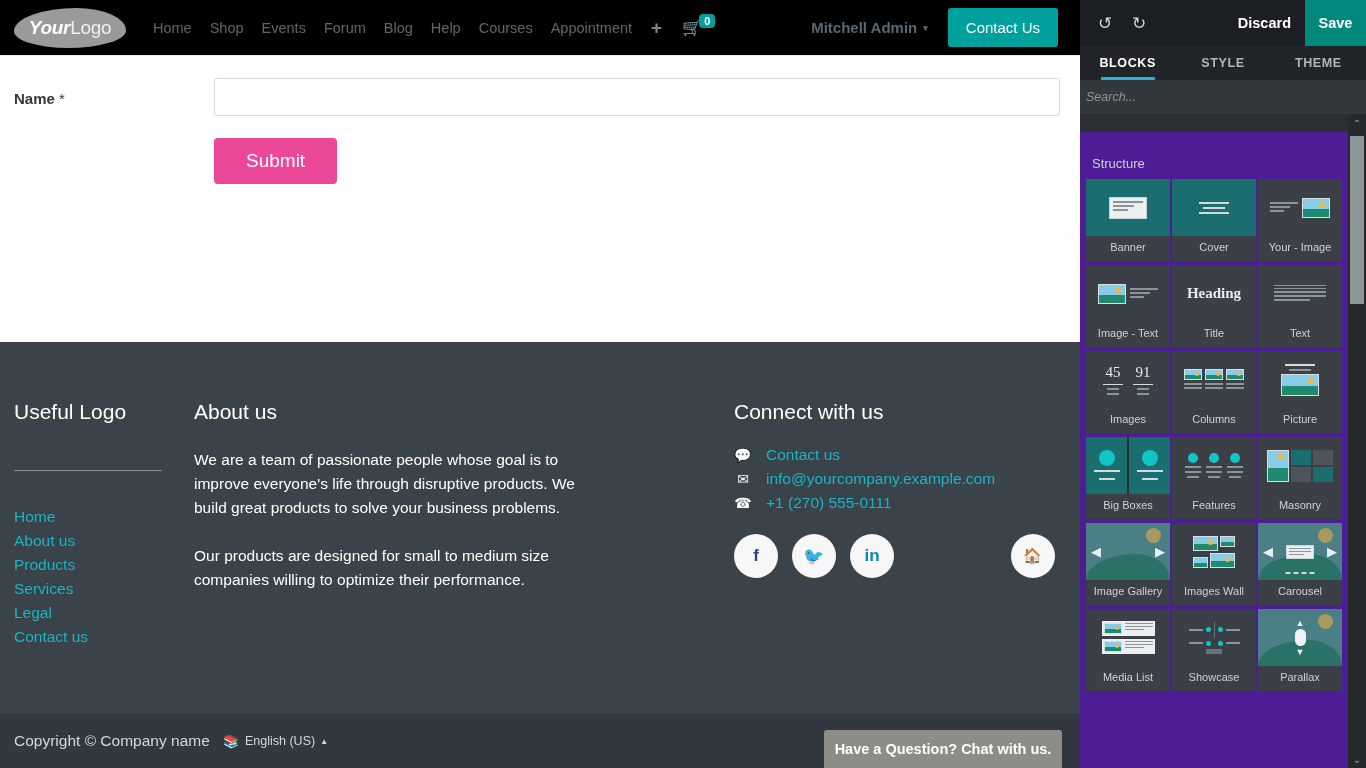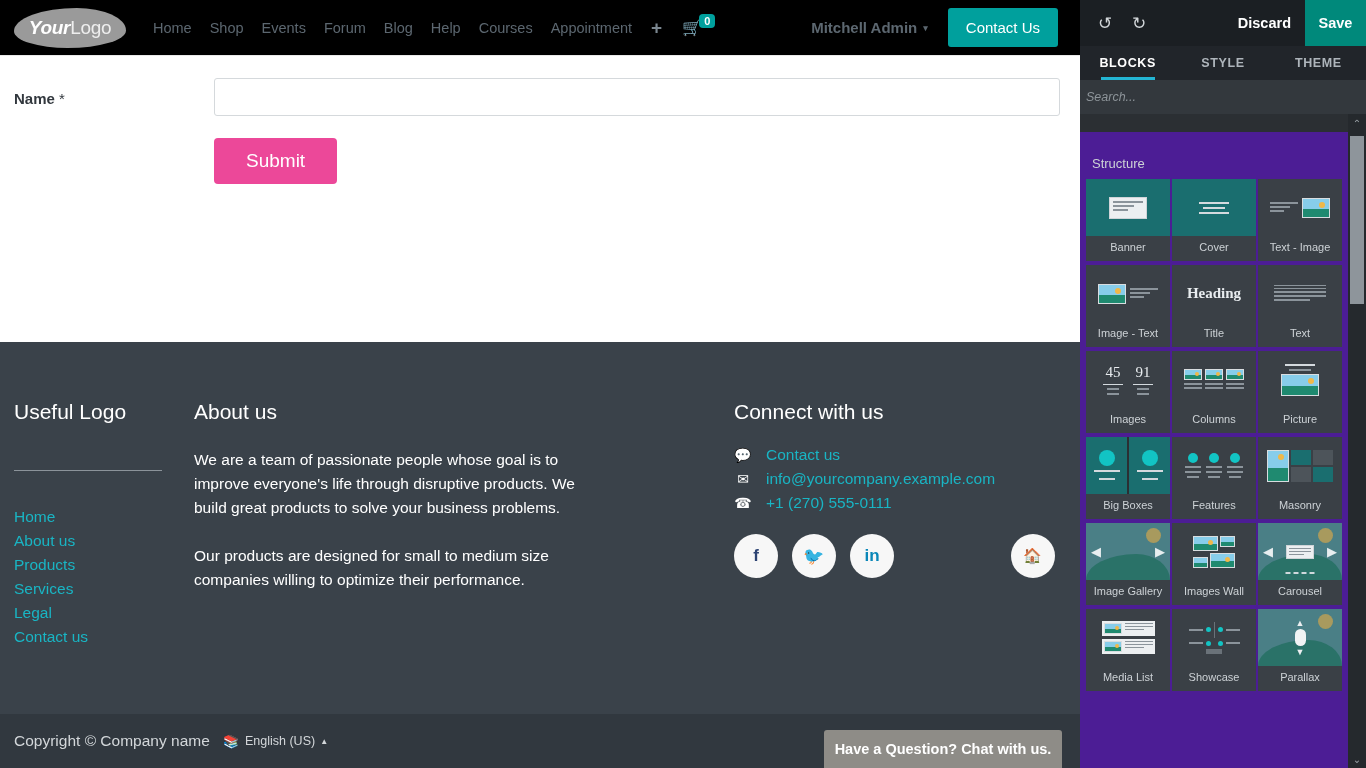--- a/index.html
+++ b/index.html
@@ -418,21 +418,21 @@
               <div style="width:28px;">
                 <div class="ln w100"></div>
                   <div class="ln w70"></div>
                   <div class="ln w50"></div>
               </div>
               <div class="img-mini" style="width:28px;height:20px;">
                   <span class="sun"></span>
                 </div>
             </div>
           </div>
-          <div class="block-label">Text - Image</div>
+          <div class="block-label">Your - Image</div>
         </div>
 
         <div class="block-card">
           <div class="thumb dark">
             <div style="display:flex;align-items:center;gap:4px;">
               <div class="img-mini" style="width:28px;height:20px;">
                   <span class="sun"></span>
                 </div>
               <div style="width:28px;">
                 <div class="ln w100"></div>

